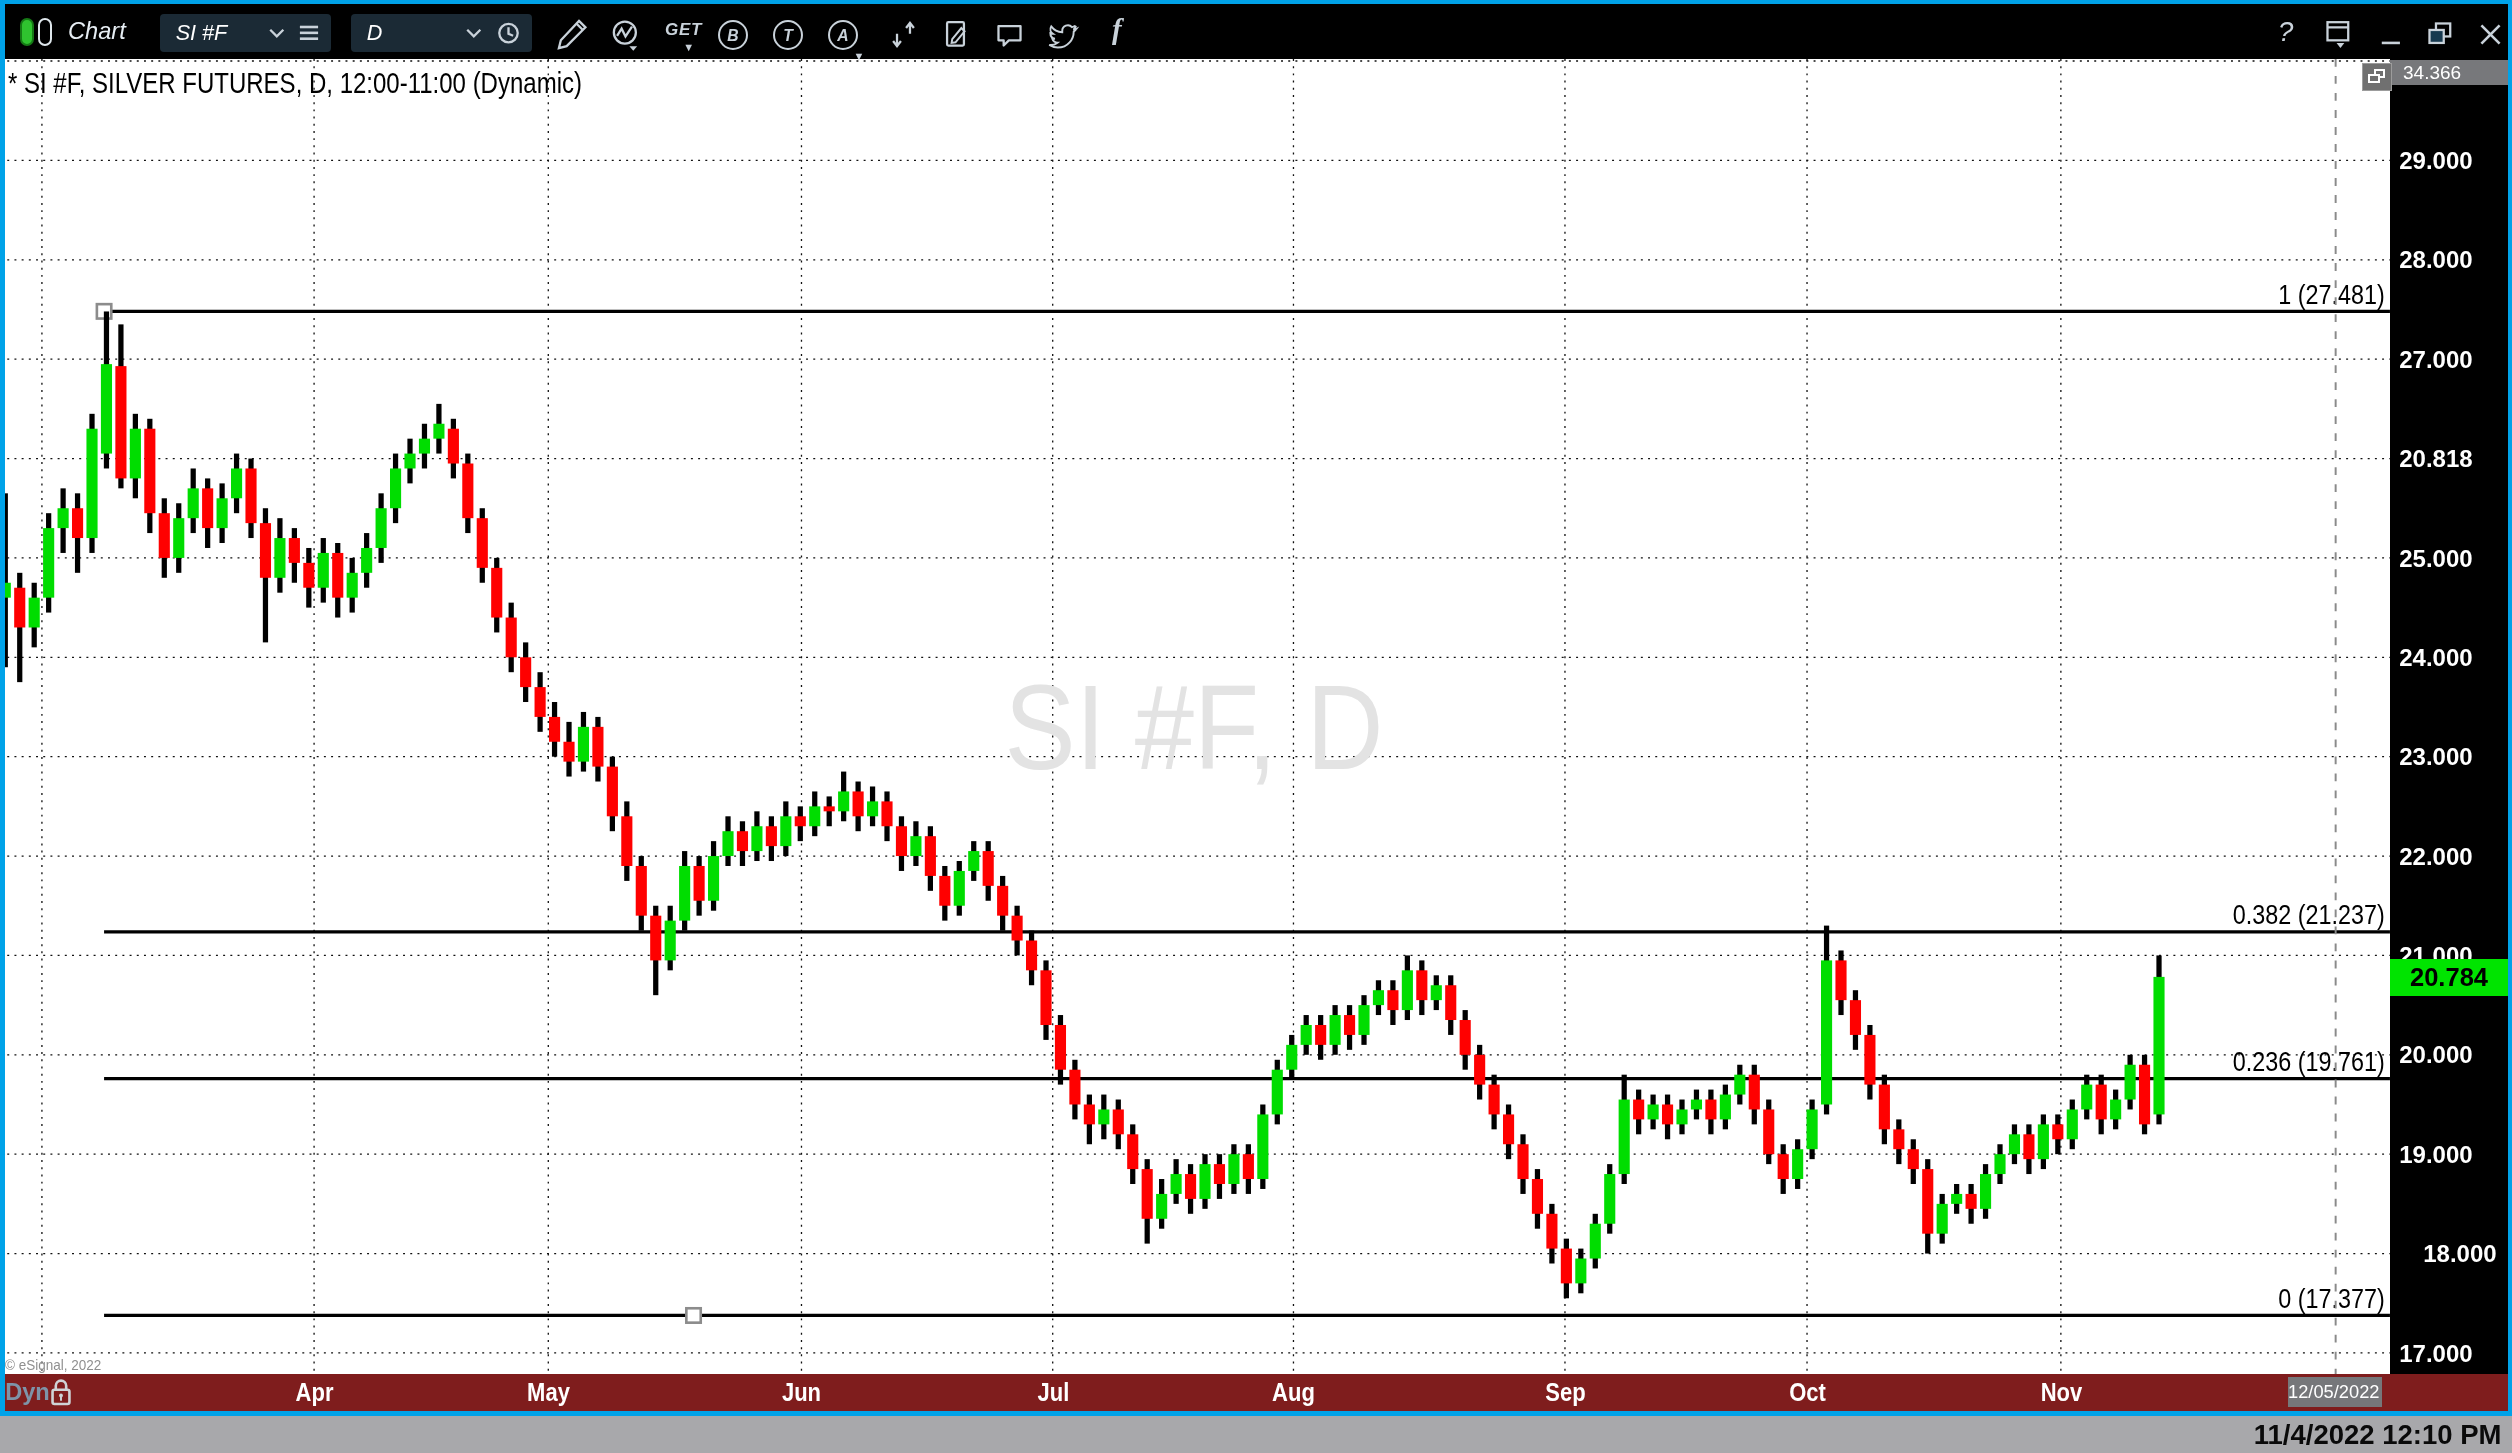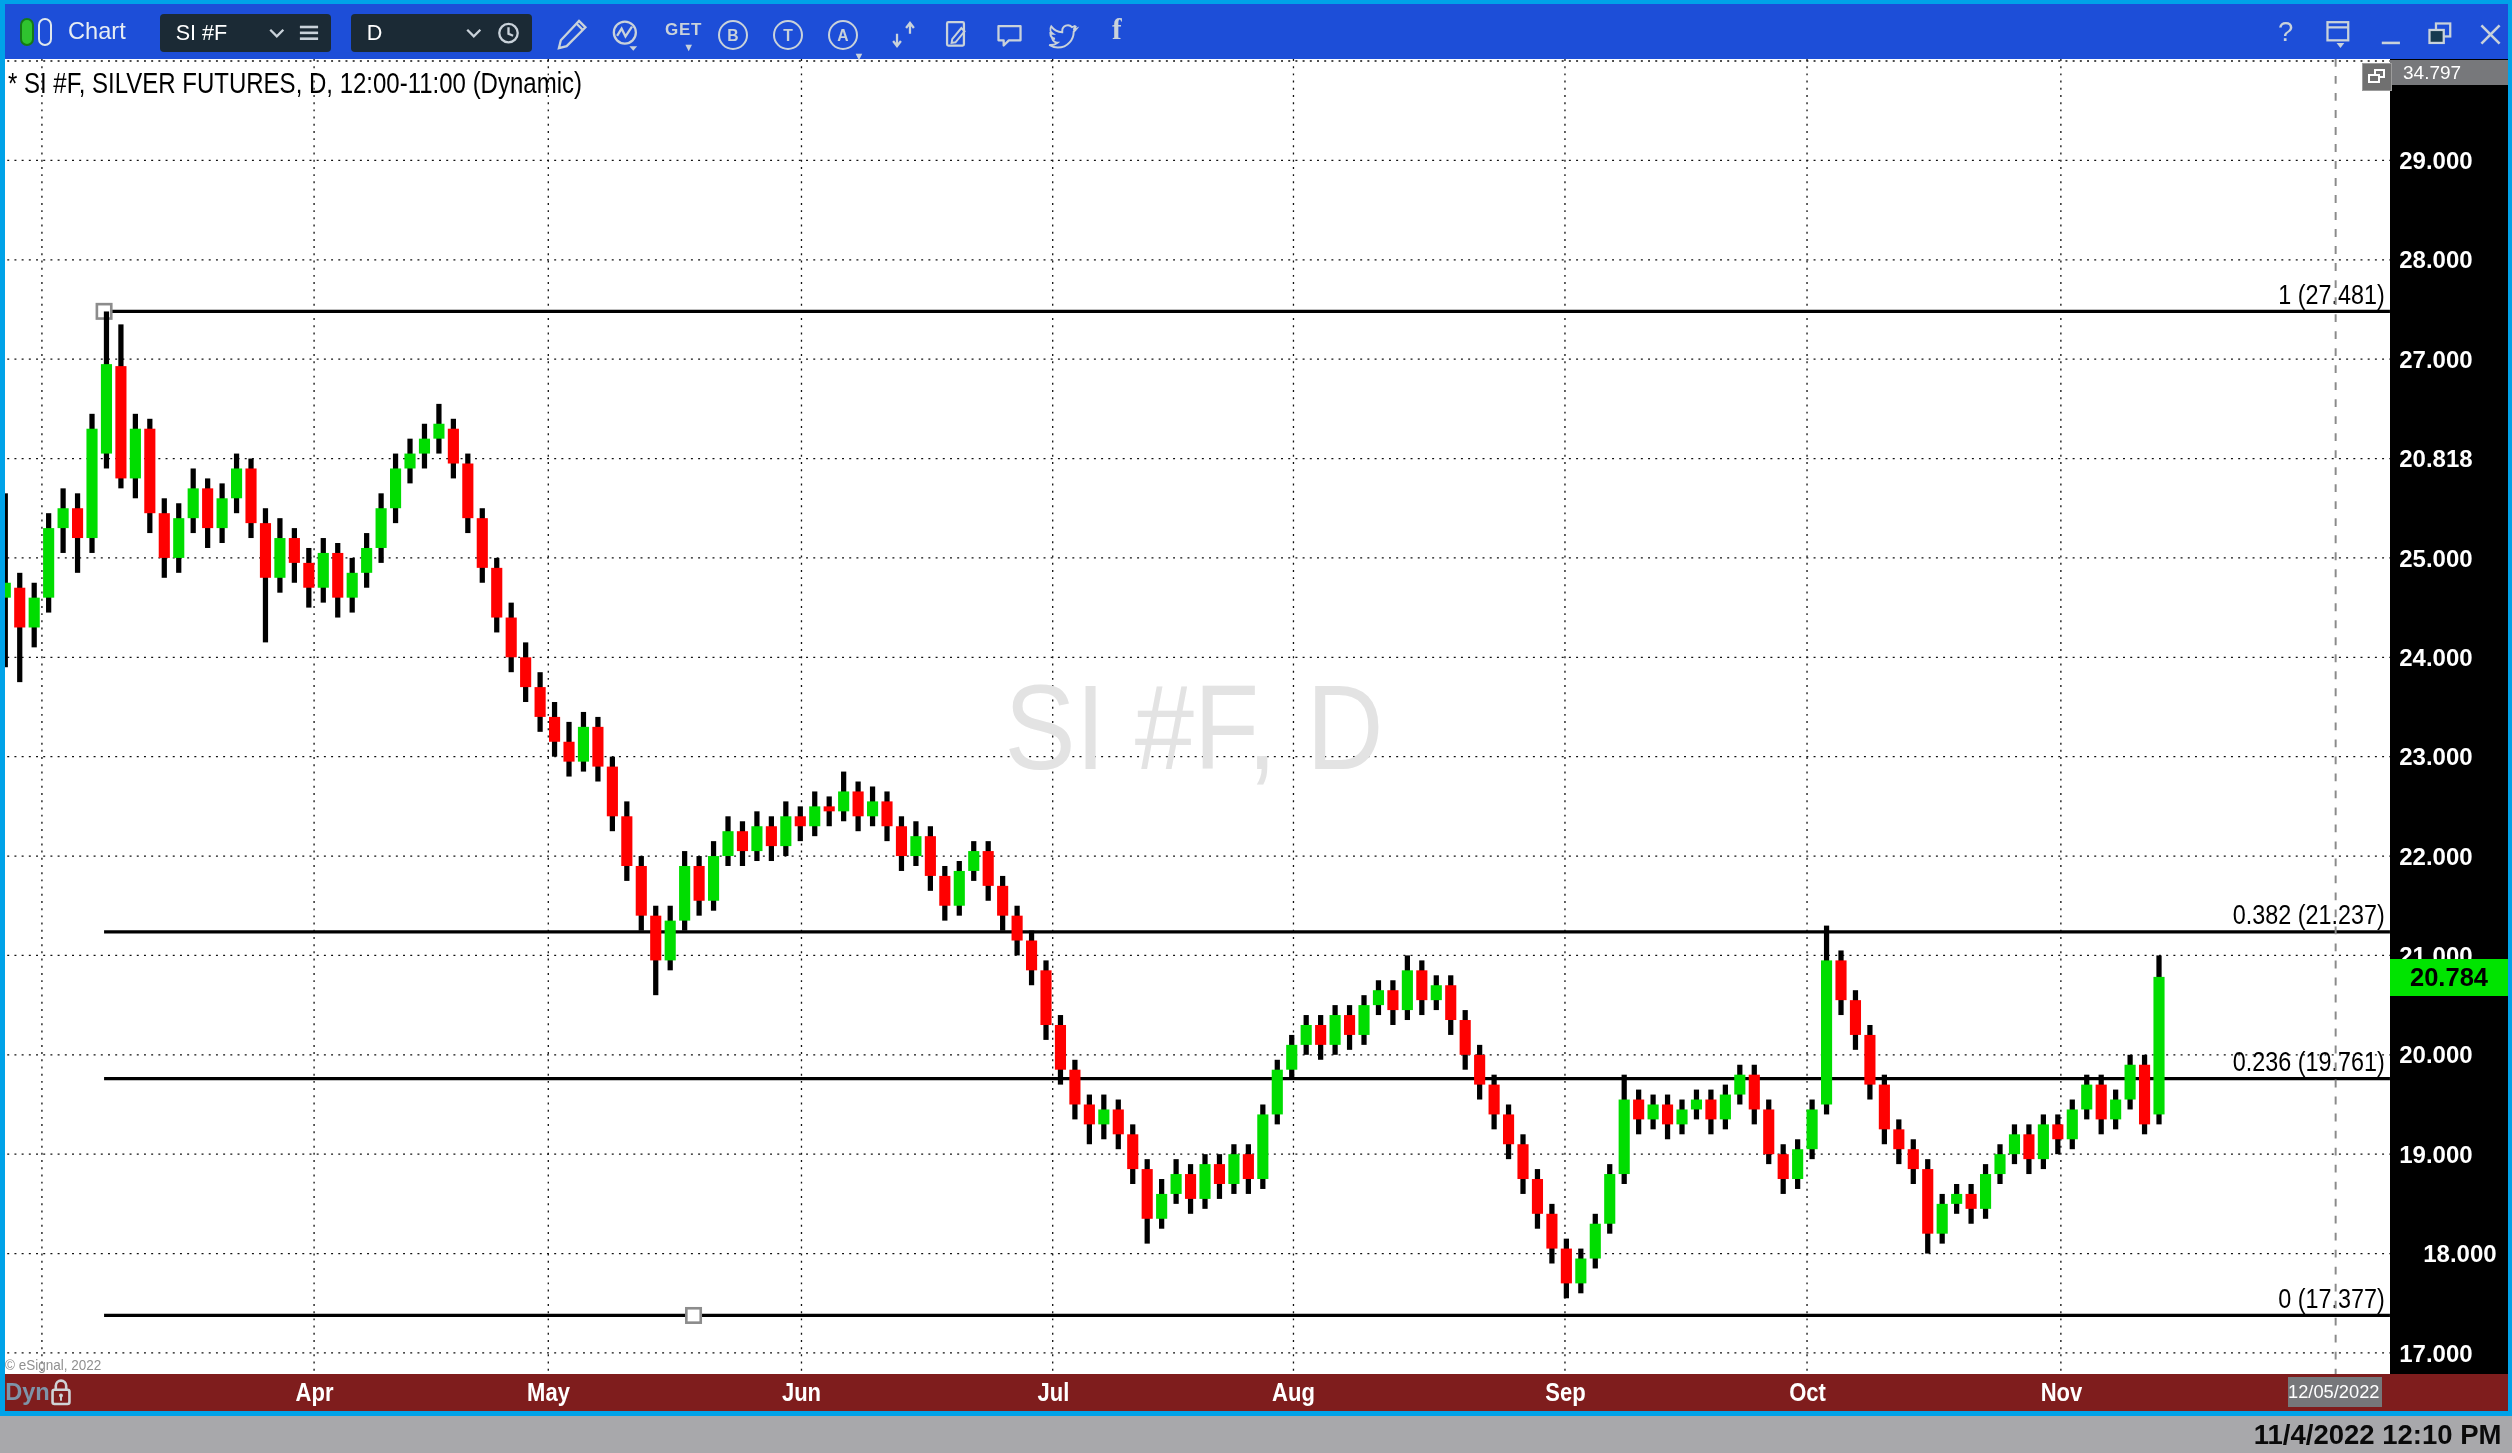--- a/index.html
+++ b/index.html
@@ -6,21 +6,21 @@
   html,body { width:2512px; height:1454px; }
   body { position:relative; overflow:hidden; background:#fff; font-family:"Liberation Sans",sans-serif; }
 
   
   .frame-top    { position:absolute; left:0; top:0; width:2512px; height:3.9px; background:#00a2e8; z-index:50; }
   .frame-left   { position:absolute; left:0; top:3.9px; width:4.6px; height:1412px; background:#00a2e8; z-index:50; }
   .frame-right  { position:absolute; left:2508px; top:3.9px; width:4.6px; height:1412px; background:#00a2e8; z-index:50; }
   .frame-bottom { position:absolute; left:0; top:1411px; width:2512px; height:5.2px; background:#00a2e8; z-index:50; }
 
   
-  .toolbar { position:absolute; left:0; top:3.9px; width:2512px; height:55px; background:#1d4ed8; z-index:40; }
+  .toolbar { position:absolute; left:0; top:3.9px; width:2512px; height:55px; background:#000000; z-index:40;font-style:italic; }
   .oval-green { position:absolute; left:19.6px; top:14.4px; width:14.4px; height:27.5px; border-radius:7.9px; background:#2fc32f; border:2px solid #157a15; }
   .oval-white { position:absolute; left:38px; top:14.4px; width:14.4px; height:27.5px; border-radius:7.9px; border:2.6px solid #dfe7ec; }
   .app-label { position:absolute; left:68px; top:0; height:55px; line-height:55px; font-size:23.6px; color:#e6edf3; }
   .tb-box { position:absolute; top:9.8px; height:38px; background:#1b2a35; border-radius:4px; color:#fff; }
   .tb-box .val { position:absolute; left:15.7px; top:0; height:38px; line-height:38px; font-size:21.6px; }
   .symbol-box { left:160px; width:171px; }
   .interval-box { left:351px; width:181px; }
   .tb-ic { position:absolute; top:0; height:38px; }
   .tbi { position:absolute; top:13px; width:35px; height:35px; }
   .tbi svg { width:100%; height:100%; }
@@ -507,21 +507,21 @@
       <rect x="3269.4060402684563" y="1537.2900000000002" width="17" height="91.13999999999965" fill="#ff0000"></rect>
       <rect x="3296" y="1370.2" width="8" height="258.2299999999998" fill="#000000"></rect>
       <rect x="3291.5" y="1403.0104000000001" width="17" height="210.22960000000012" fill="#00dd00"></rect>
       <line x1="3570" y1="0" x2="3570" y2="2010" stroke="#8a8a8a" stroke-width="3" stroke-dasharray="12 14"></line>
     </svg>
   <div class="chart-title">* SI #F, SILVER FUTURES, D, 12:00-11:00 (Dynamic)</div>
   <div class="copyright">© eSignal, 2022</div>
 </div>
 
 <div class="price-axis">
-  <div class="axis-top-box">34.797</div>
+  <div class="axis-top-box">34.366</div>
   <div id="ticks">
       <div class="price-tick" style="top: 87px;">29.000</div>
       <div class="price-tick" style="top: 186px;">28.000</div>
       <div class="price-tick" style="top: 286px;">27.000</div>
       <div class="price-tick" style="top: 385px;">20.818</div>
       <div class="price-tick" style="top: 485px;">25.000</div>
       <div class="price-tick" style="top: 584px;">24.000</div>
       <div class="price-tick" style="top: 683px;">23.000</div>
       <div class="price-tick" style="top: 783px;">22.000</div>
       <div class="price-tick" style="top: 882px;">21.000</div>

